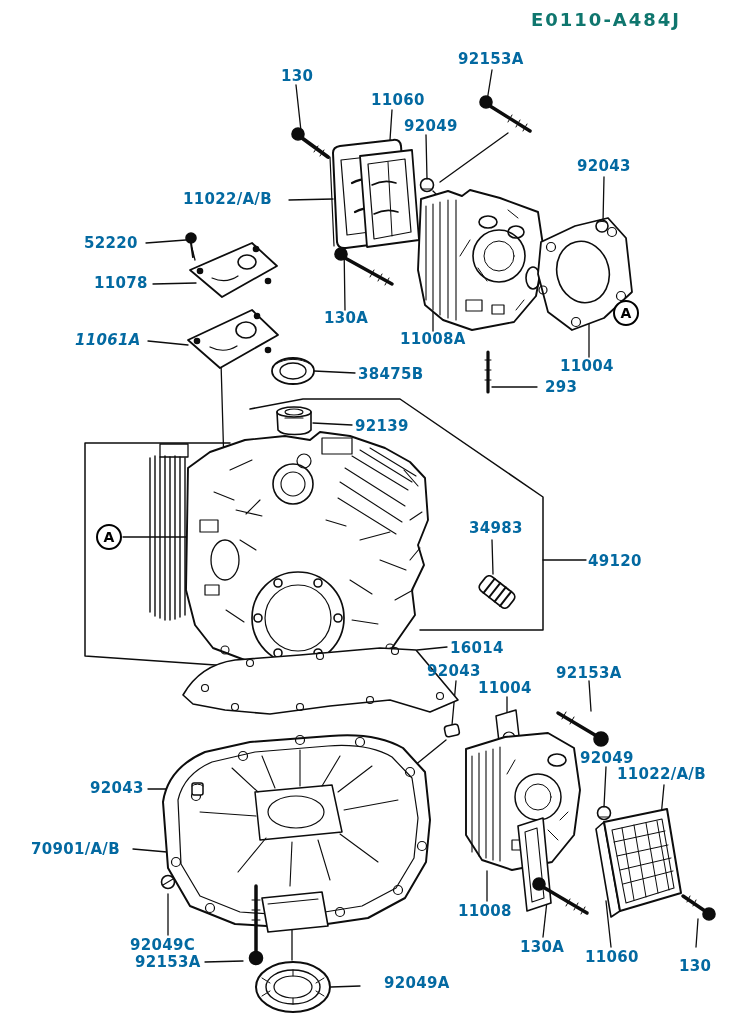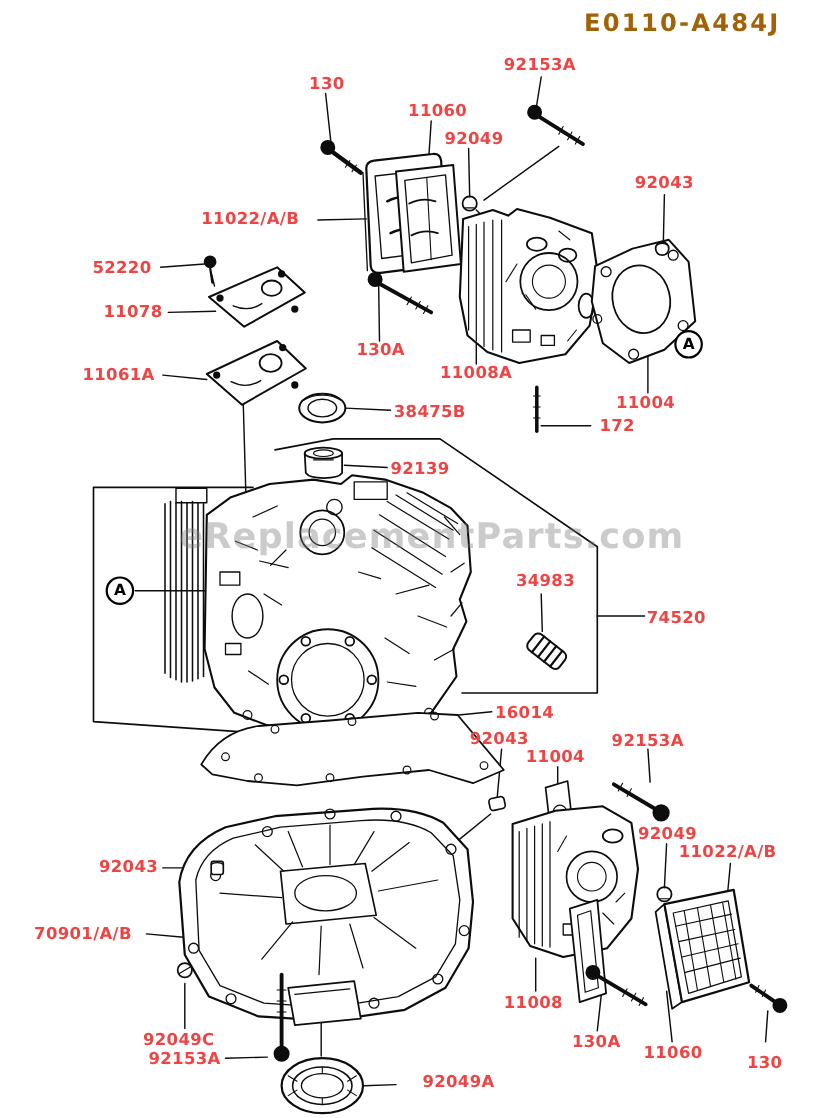--- a/index.html
+++ b/index.html
@@ -1,22 +1,22 @@
 <!DOCTYPE html>
 <html><head>
 <meta charset="utf-8">
 <style>
   html,body{margin:0;padding:0;background:#ffffff;}
   #stage{position:relative;width:750px;height:1016px;background:#ffffff;overflow:hidden;
          font-family:"DejaVu Sans",sans-serif;}
   #artwork{position:absolute;left:0;top:0;}
   .part-label{position:absolute;font-weight:bold;font-size:15px;line-height:1.05;
-              letter-spacing:.3px;color:#ef4444;white-space:nowrap;}
-  #diagram-title{position:absolute;left:531px;top:9px;font-weight:bold;font-size:22px;
-                 letter-spacing:2px;color:#a16207;white-space:nowrap;}
+              letter-spacing:.3px;color:#0369a1;white-space:nowrap;}
+  #diagram-title{position:absolute;left:531px;top:9px;font-weight:bold;font-size:18px;
+                 letter-spacing:2px;color:#0f766e;white-space:nowrap;}
   #watermark{position:absolute;left:163px;top:468px;font-weight:bold;font-size:32px;
              letter-spacing:1px;color:rgba(125,125,125,0.40);white-space:nowrap;z-index:5;}
   .detail-marker{position:absolute;width:26px;height:26px;border:2px solid #000;border-radius:50%;
                  box-sizing:border-box;background:#fff;color:#000;font-weight:bold;font-size:14px;
                  display:flex;align-items:center;justify-content:center;z-index:4;}
   .lbl-layer{position:absolute;inset:0;z-index:6;}
 </style>
 </head>
 <body>
 
@@ -337,40 +337,39 @@
 
     <g>
       <circle cx="539" cy="884" r="6" fill="#0d0d0d"></circle>
       <line x1="543" y1="887" x2="587" y2="913" stroke-width="3.5"></line>
       <line x1="570" y1="899" x2="566" y2="906" stroke-width="1"></line>
       <line x1="578" y1="903" x2="574" y2="910" stroke-width="1"></line>
       <line x1="585" y1="907" x2="581" y2="914" stroke-width="1"></line>
     </g>
   </svg>
 
-  <div id="watermark">eReplacementParts.com</div>
 
   <div class="lbl-layer" id="label-layer">
       <div class="part-label" style="left: 458px; top: 52px;">92153A</div>
       <div class="part-label" style="left: 281px; top: 69px;">130</div>
       <div class="part-label" style="left: 371px; top: 93px;">11060</div>
       <div class="part-label" style="left: 404px; top: 119px;">92049</div>
       <div class="part-label" style="left: 577px; top: 159px;">92043</div>
       <div class="part-label" style="left: 183px; top: 192px;">11022/A/B</div>
       <div class="part-label" style="left: 84px; top: 236px;">52220</div>
       <div class="part-label" style="left: 94px; top: 276px;">11078</div>
       <div class="part-label" style="left: 324px; top: 311px;">130A</div>
       <div class="part-label" style="left: 400px; top: 332px;">11008A</div>
-      <div class="part-label" style="left: 75px; top: 333px;">11061A</div>
+      <div class="part-label" style="left: 75px; top: 333px; font-style: italic;">11061A</div>
       <div class="part-label" style="left: 560px; top: 359px;">11004</div>
-      <div class="part-label" style="left: 545px; top: 380px;">172</div>
+      <div class="part-label" style="left: 545px; top: 380px;">293</div>
       <div class="part-label" style="left: 358px; top: 367px;">38475B</div>
       <div class="part-label" style="left: 355px; top: 419px;">92139</div>
       <div class="part-label" style="left: 469px; top: 521px;">34983</div>
-      <div class="part-label" style="left: 588px; top: 554px;">74520</div>
+      <div class="part-label" style="left: 588px; top: 554px;">49120</div>
       <div class="part-label" style="left: 450px; top: 641px;">16014</div>
       <div class="part-label" style="left: 427px; top: 664px;">92043</div>
       <div class="part-label" style="left: 478px; top: 681px;">11004</div>
       <div class="part-label" style="left: 556px; top: 666px;">92153A</div>
       <div class="part-label" style="left: 580px; top: 751px;">92049</div>
       <div class="part-label" style="left: 617px; top: 767px;">11022/A/B</div>
       <div class="part-label" style="left: 90px; top: 781px;">92043</div>
       <div class="part-label" style="left: 31px; top: 842px;">70901/A/B</div>
       <div class="part-label" style="left: 130px; top: 938px;">92049C</div>
       <div class="part-label" style="left: 135px; top: 955px;">92153A</div>

